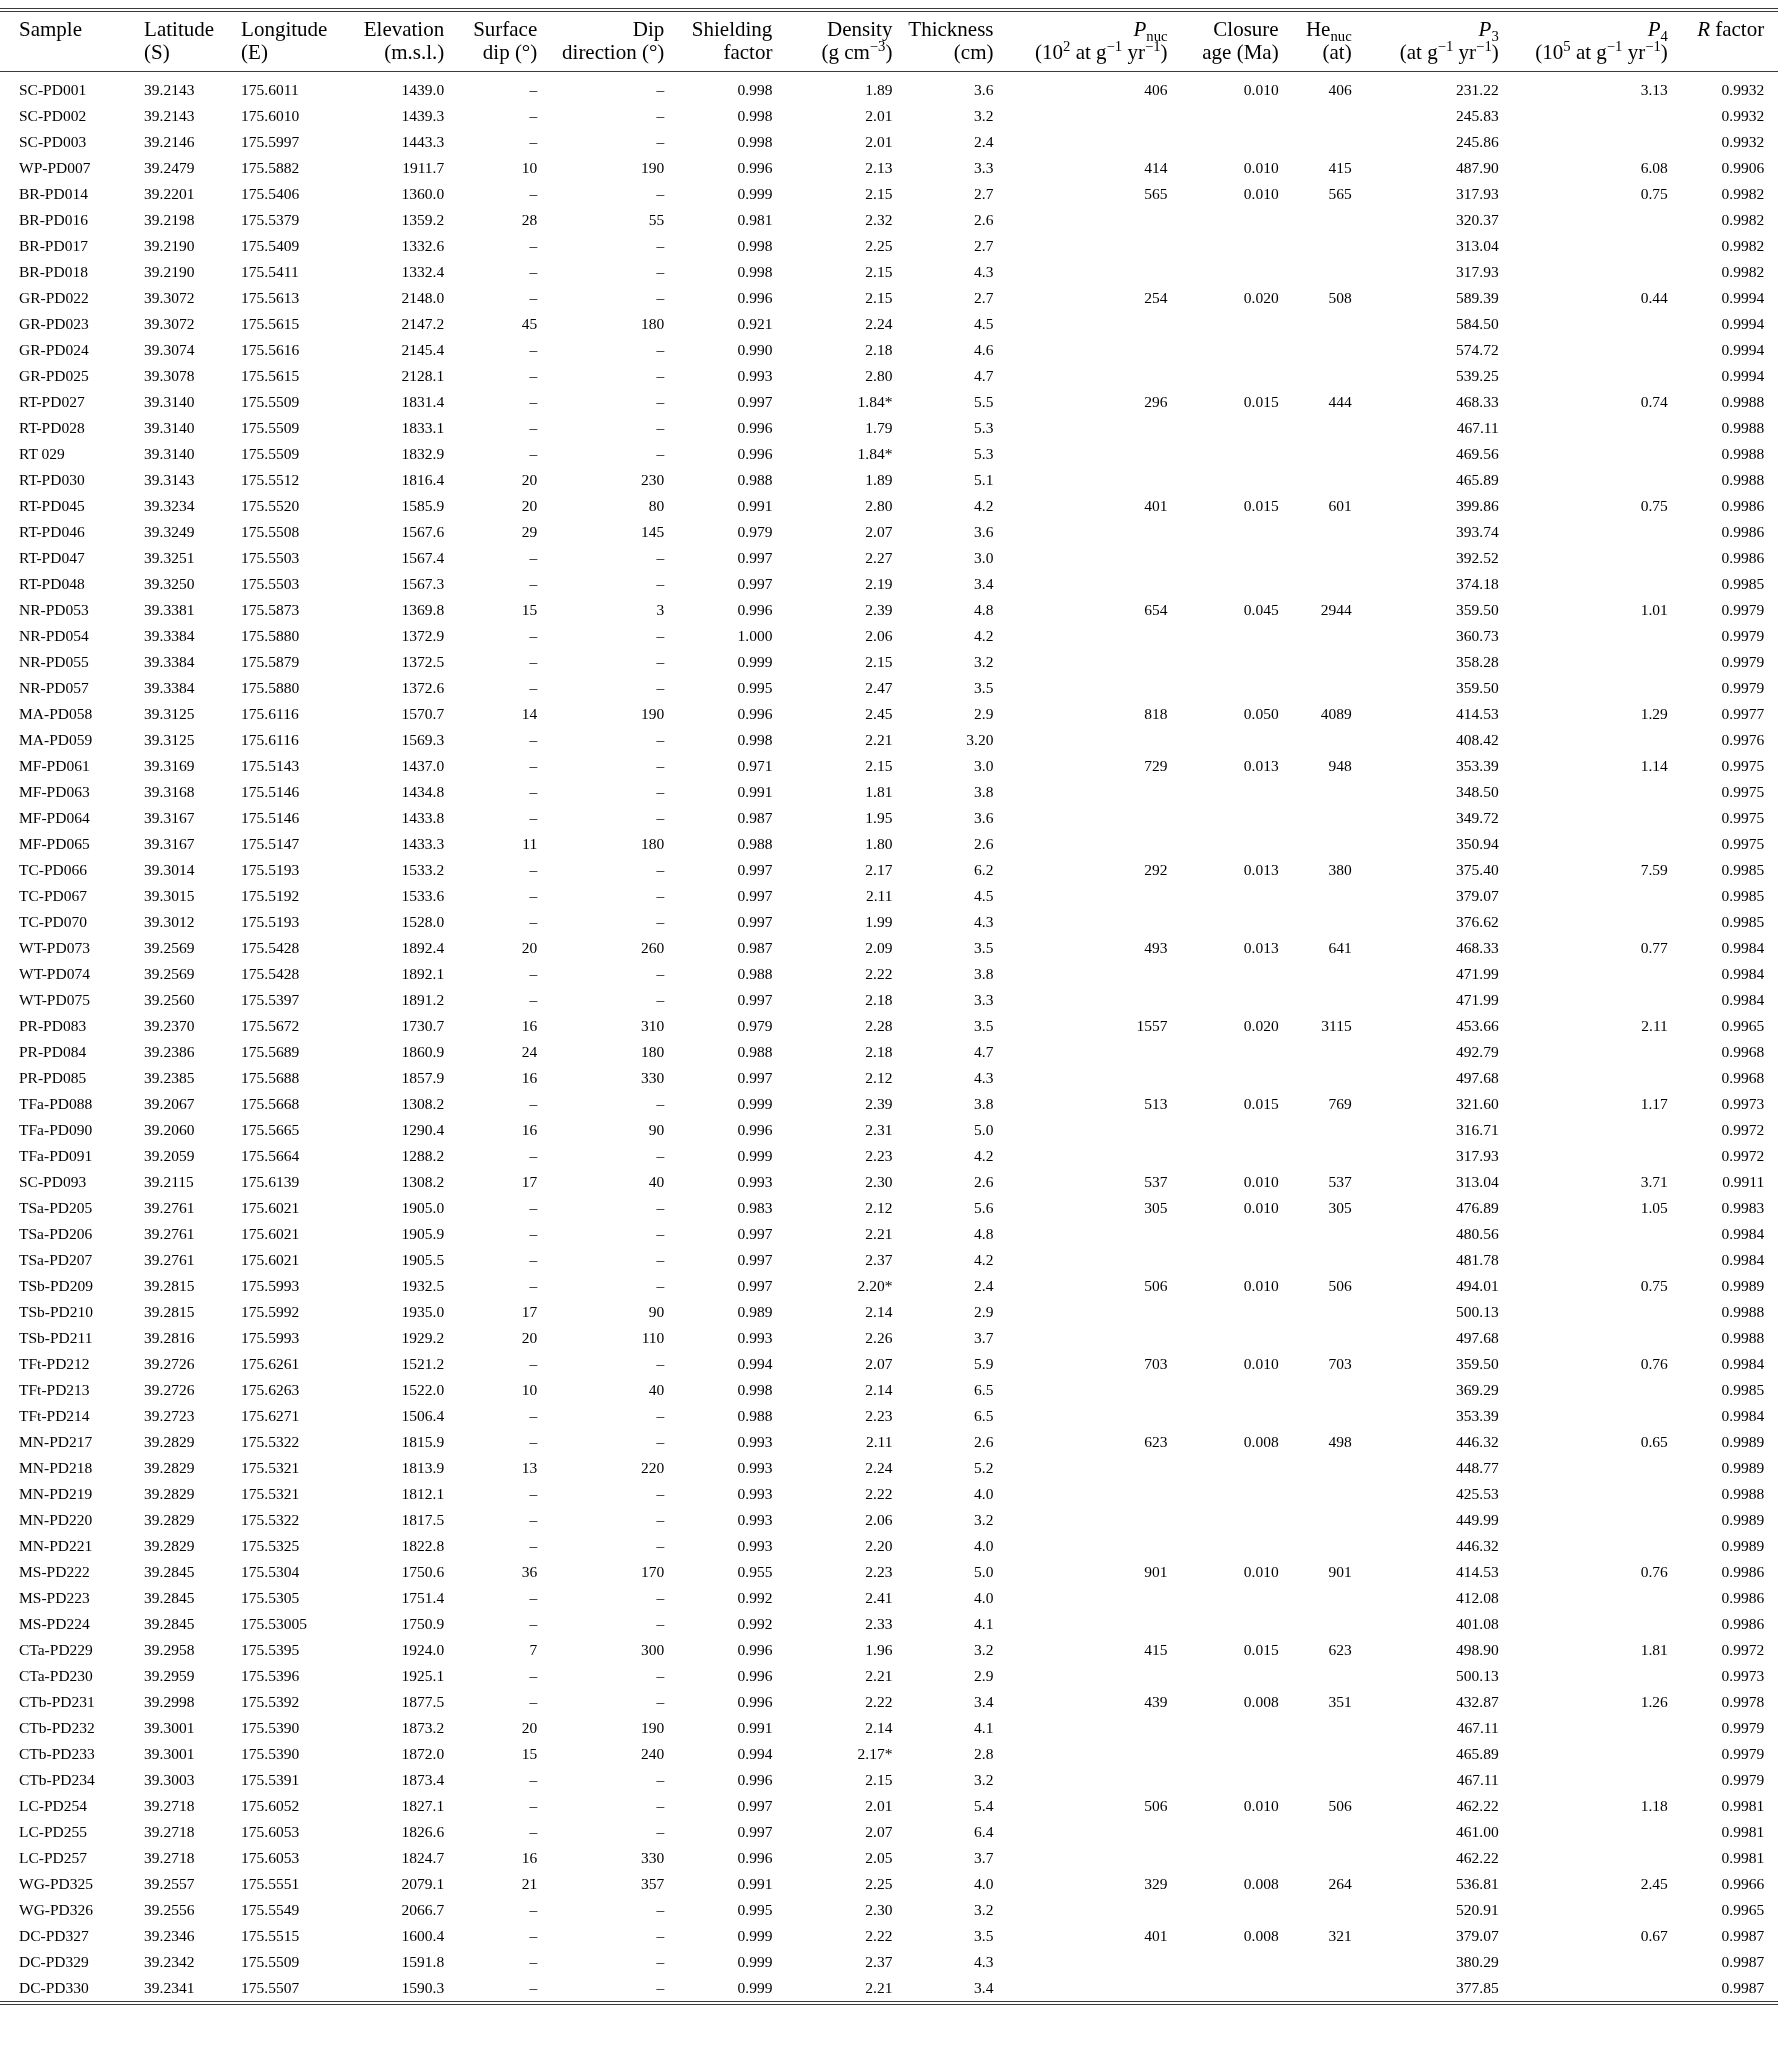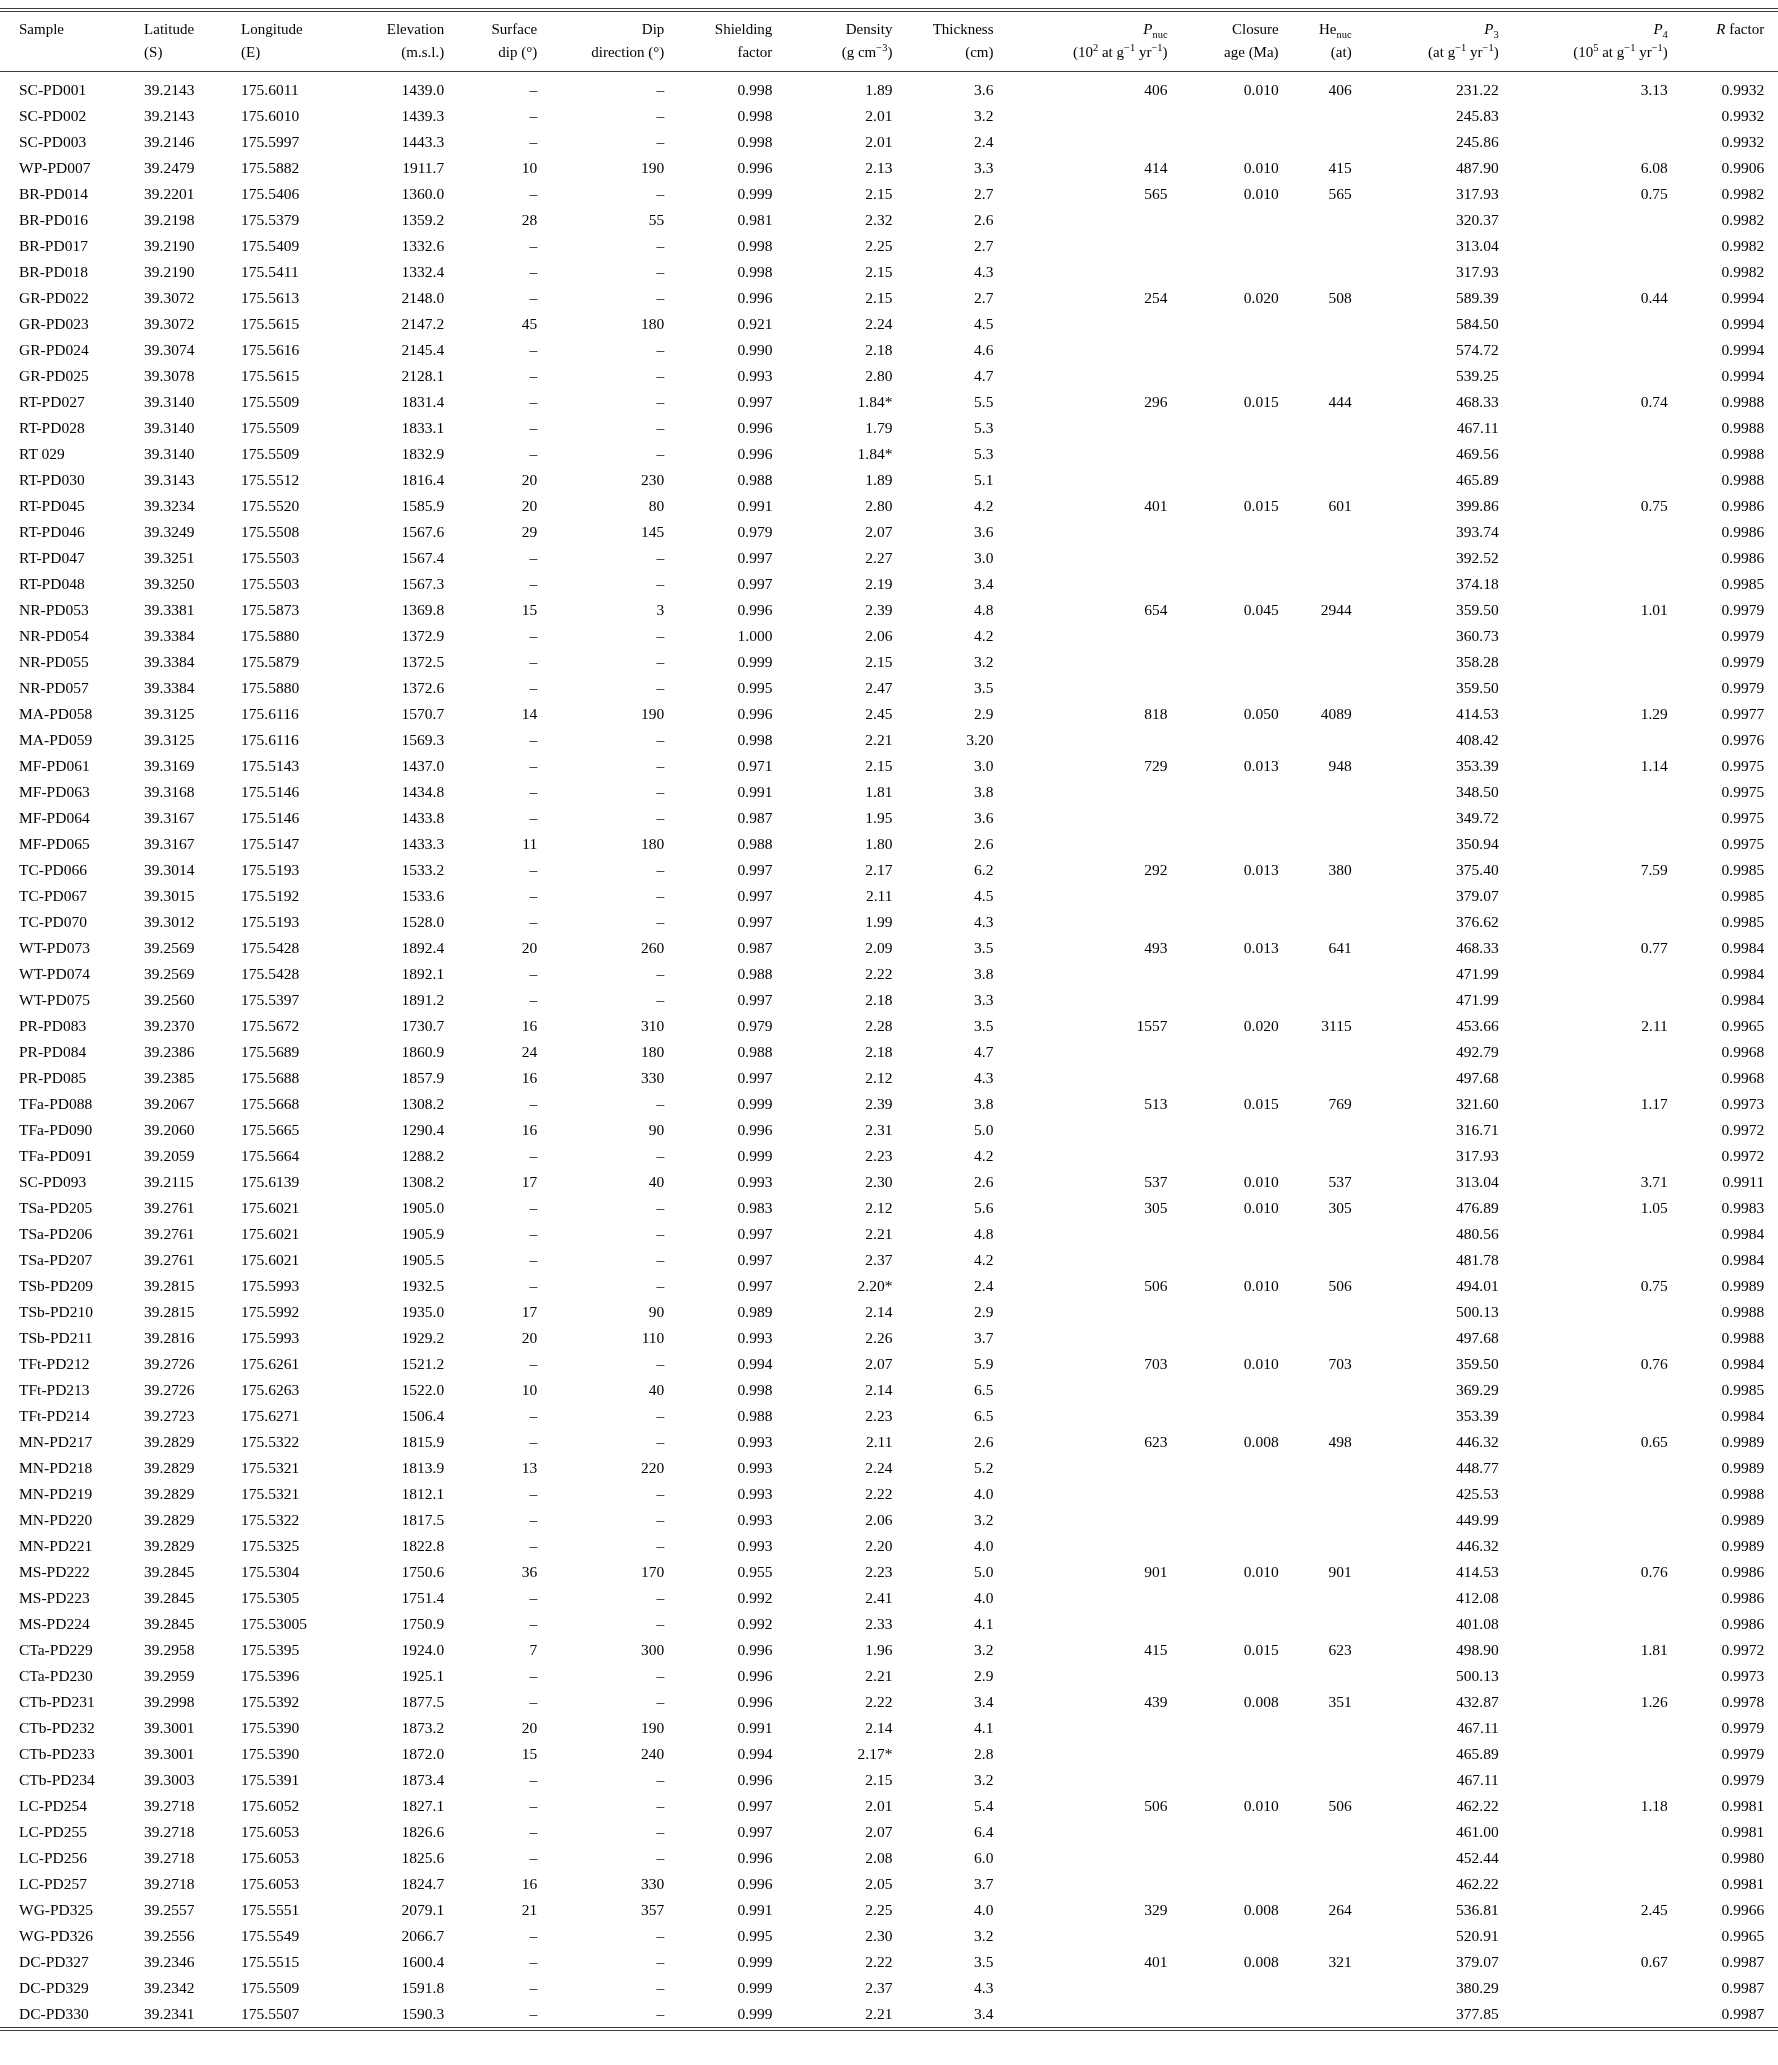--- a/index.html
+++ b/index.html
@@ -33,21 +33,21 @@
   col.c8  { width: 101px; }
   col.c9  { width: 174px; }
   col.c10 { width: 111px; }
   col.c11 { width: 73px;  }
   col.c12 { width: 147px; }
   col.c13 { width: 169px; }
   col.c14 { width: 110px; }
 
   thead th {
     font-weight: normal;
-    font-size: 15px;
+    font-size: 21px;
     vertical-align: top;
     padding: 6px 0 7.7px 0;
     border-bottom: 1.7px solid #3a3a3a;
     margin-top: 48px;
   }
   thead th .hline { line-height: 23px; height: 23px; white-space: nowrap; }
   thead th .hline.empty { visibility: hidden; }
 
   tbody td {
     font-size: 15.5px;
@@ -1308,37 +1308,20 @@
           <td>2.07</td>
           <td>6.4</td>
           <td></td>
           <td></td>
           <td></td>
           <td>461.00</td>
           <td></td>
           <td>0.9981</td>
         </tr>
         <tr>
-          <td>LC-PD256</td>
-          <td>39.2718</td>
-          <td>175.6053</td>
-          <td>1825.6</td>
-          <td>–</td>
-          <td>–</td>
-          <td>0.996</td>
-          <td>2.08</td>
-          <td>6.0</td>
-          <td></td>
-          <td></td>
-          <td></td>
-          <td>452.44</td>
-          <td></td>
-          <td>0.9980</td>
-        </tr>
-        <tr>
           <td>LC-PD257</td>
           <td>39.2718</td>
           <td>175.6053</td>
           <td>1824.7</td>
           <td>16</td>
           <td>330</td>
           <td>0.996</td>
           <td>2.05</td>
           <td>3.7</td>
           <td></td>

